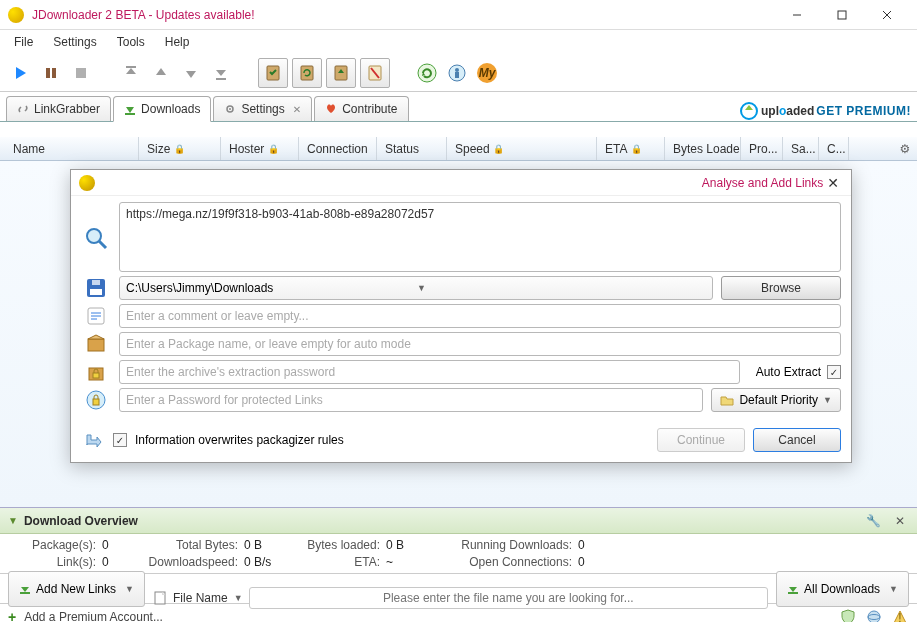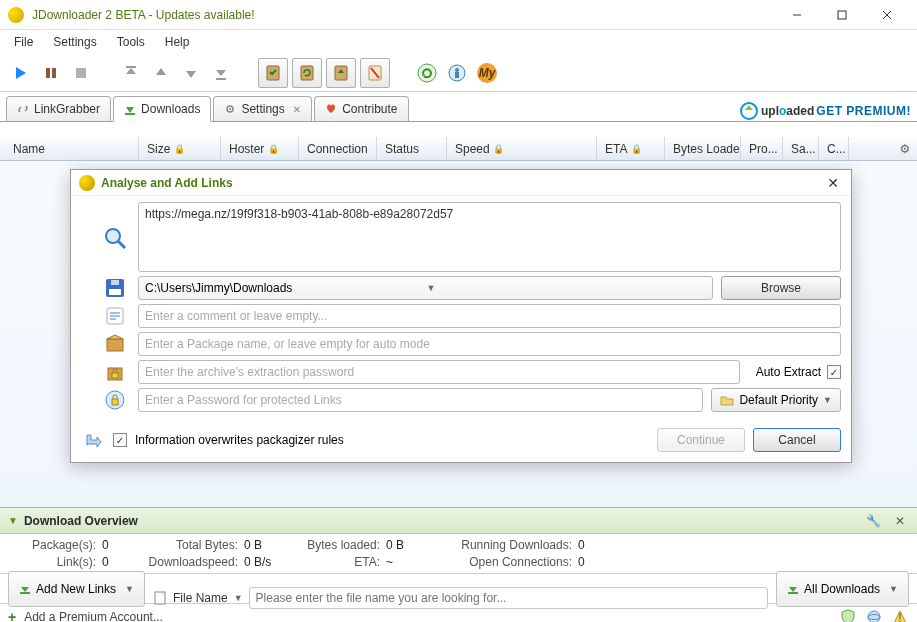--- a/index.html
+++ b/index.html
@@ -1,21 +1,21 @@
 <!DOCTYPE html>
 <html><head>
 <meta charset="utf-8">
 <style>
 * { box-sizing: border-box; margin: 0; padding: 0; font-family: "Segoe UI", Tahoma, sans-serif; font-size: 12px; }
 body { background: #fff; width: 917px; height: 622px; overflow: hidden; position: relative; }
 
 
 .titlebar { height: 30px; display: flex; align-items: center; padding: 0 8px; border-bottom: 1px solid #ddd; }
 .titlebar .app-icon { width: 16px; height: 16px; border-radius: 50%; background: radial-gradient(circle at 30% 30%, #ffe000, #d4a000); margin-right: 8px; }
-.titlebar .title { color: #4d7c0f; flex: 1; }
+.titlebar .title { color: #be185d; flex: 1; }
 .titlebar .winbtn { width: 45px; height: 30px; display: flex; align-items: center; justify-content: center; color: #555; }
 
 
 .menubar { height: 24px; display: flex; align-items: center; padding: 0 4px; }
 .menubar .menu-item { padding: 3px 10px; color: #333; }
 
 
 .toolbar { height: 38px; display: flex; align-items: center; padding: 0 8px; border-bottom: 1px solid #ccc; gap: 4px; background:#fff;}
 .toolbar .sep { width: 16px; }
 .tbtn { width: 26px; height: 26px; display: flex; align-items: center; justify-content: center; border: 1px solid transparent; border-radius: 2px; }
@@ -38,23 +38,23 @@
 .colheaders .gear{margin-left:auto; width:24px; display:flex;align-items:center;justify-content:center;color:#666;}
 .lock{font-size:9px;color:#b0b0b0;}
 
 
 .mainarea { height: 346px; background: linear-gradient(#f7fbff,#eff6fc); position: relative; }
 
 
 .modal { position: absolute; left: 70px; top: 8px; width: 782px; background: #fff; border: 1px solid #999; box-shadow: 0 4px 18px rgba(0,0,0,0.25); }
 .modal-title { height: 26px; display: flex; align-items: center; padding: 0 8px; border-bottom:1px solid #eee;}
 .modal-title .micon { width:16px;height:16px;border-radius:50%;background:radial-gradient(circle at 30% 30%,#ffe000,#c09000); margin-right:6px;}
-.modal-title .mtxt { flex:1; color:#4d7c0f; font-weight:700;}
+.modal-title .mtxt { flex:1; color:#be185d; font-weight:400;text-align:right;}
 .modal-title .mclose { font-size:14px; color:#333; padding:0 4px;}
-.modal-body { padding: 6px 10px 10px 10px; margin-left: 19px; }
+.modal-body { padding: 6px 10px 10px 10px; }
 .mrow { display:flex; align-items:center; gap:8px; margin-bottom:4px;}
 .mrow .micon-col { width:30px; display:flex; align-items:flex-start; justify-content:center; }
 .mrow .micon-col.top{align-items:flex-start;padding-top:4px;}
 .mrow textarea, .mrow input[type=text] { flex:1; border:1px solid #b8b8b8; border-radius:3px; padding:4px 6px; font-size:12px; color:#333; background:#fff;}
 .mrow textarea{height:70px; resize:none;}
 .mrow input::placeholder{color:#aaa;}
 .mrow .btn { height:24px; padding:0 14px; border:1px solid #9a9a9a; border-radius:3px; background:linear-gradient(#fdfdfd,#dedede); color:#333; display:flex;align-items:center;}
 .mrow .btn.disabled{color:#aaa;border-color:#ccc;background:linear-gradient(#fdfdfd,#f0f0f0);}
 .combo{flex:1;display:flex;align-items:center;border:1px solid #b8b8b8;border-radius:3px;background:#fff;padding:0 4px 0 6px;height:24px;}
 .combo .caret{color:#666;font-size:9px;}
@@ -80,21 +80,21 @@
 .overview-hdr .obtn{color:#555;padding:0 4px;}
 .overview-body{padding:4px 12px;display:grid;grid-template-columns:90px 32px 110px 42px 100px 42px 150px 32px;row-gap:3px;align-items:center;color:#444;}
 .overview-body .lbl{color:#555;text-align:right;padding-right:6px;}
 .overview-body .val{color:#222;}
 
 
 .bottombar{height:30px;border-top:1px solid #ccc;display:flex;align-items:center;padding:0 8px;gap:8px;background:#fff;}
 .bottombar .bbtn{display:flex;align-items:center;gap:5px;border:1px solid #c0c0c0;border-radius:3px;padding:17px 10px;background:linear-gradient(#fdfdfd,#ececec);height:24px;}
 .bottombar .bbtn .caret{color:#666;font-size:9px;margin-left:4px;}
 .bottombar .searchwrap{flex:1;display:flex;align-items:center;gap:6px;margin-top:18px;}
-.bottombar .searchwrap input{flex:1;border:1px solid #c8c8c8;border-radius:3px;padding:4px 6px;height:22px;}
+.bottombar .searchwrap input{flex:1;border:1px solid #c8c8c8;border-radius:3px;padding:4px 6px;height:22px;text-align:center;}
 .bottombar .filelabel{color:#333;}
 
 
 .statusbar{height:26px;border-top:1px solid #ccc;display:flex;align-items:center;padding:0 8px;gap:8px;background:#fff;}
 .statusbar .plus{color:#3a8a1e;font-weight:bold;font-size:14px;}
 .statusbar .stxt{color:#444;}
 .statusbar .sspacer{flex:1;}
 .statusbar .sicon{width:18px;height:18px;display:flex;align-items:center;justify-content:center;}
 
 svg{display:block;}

